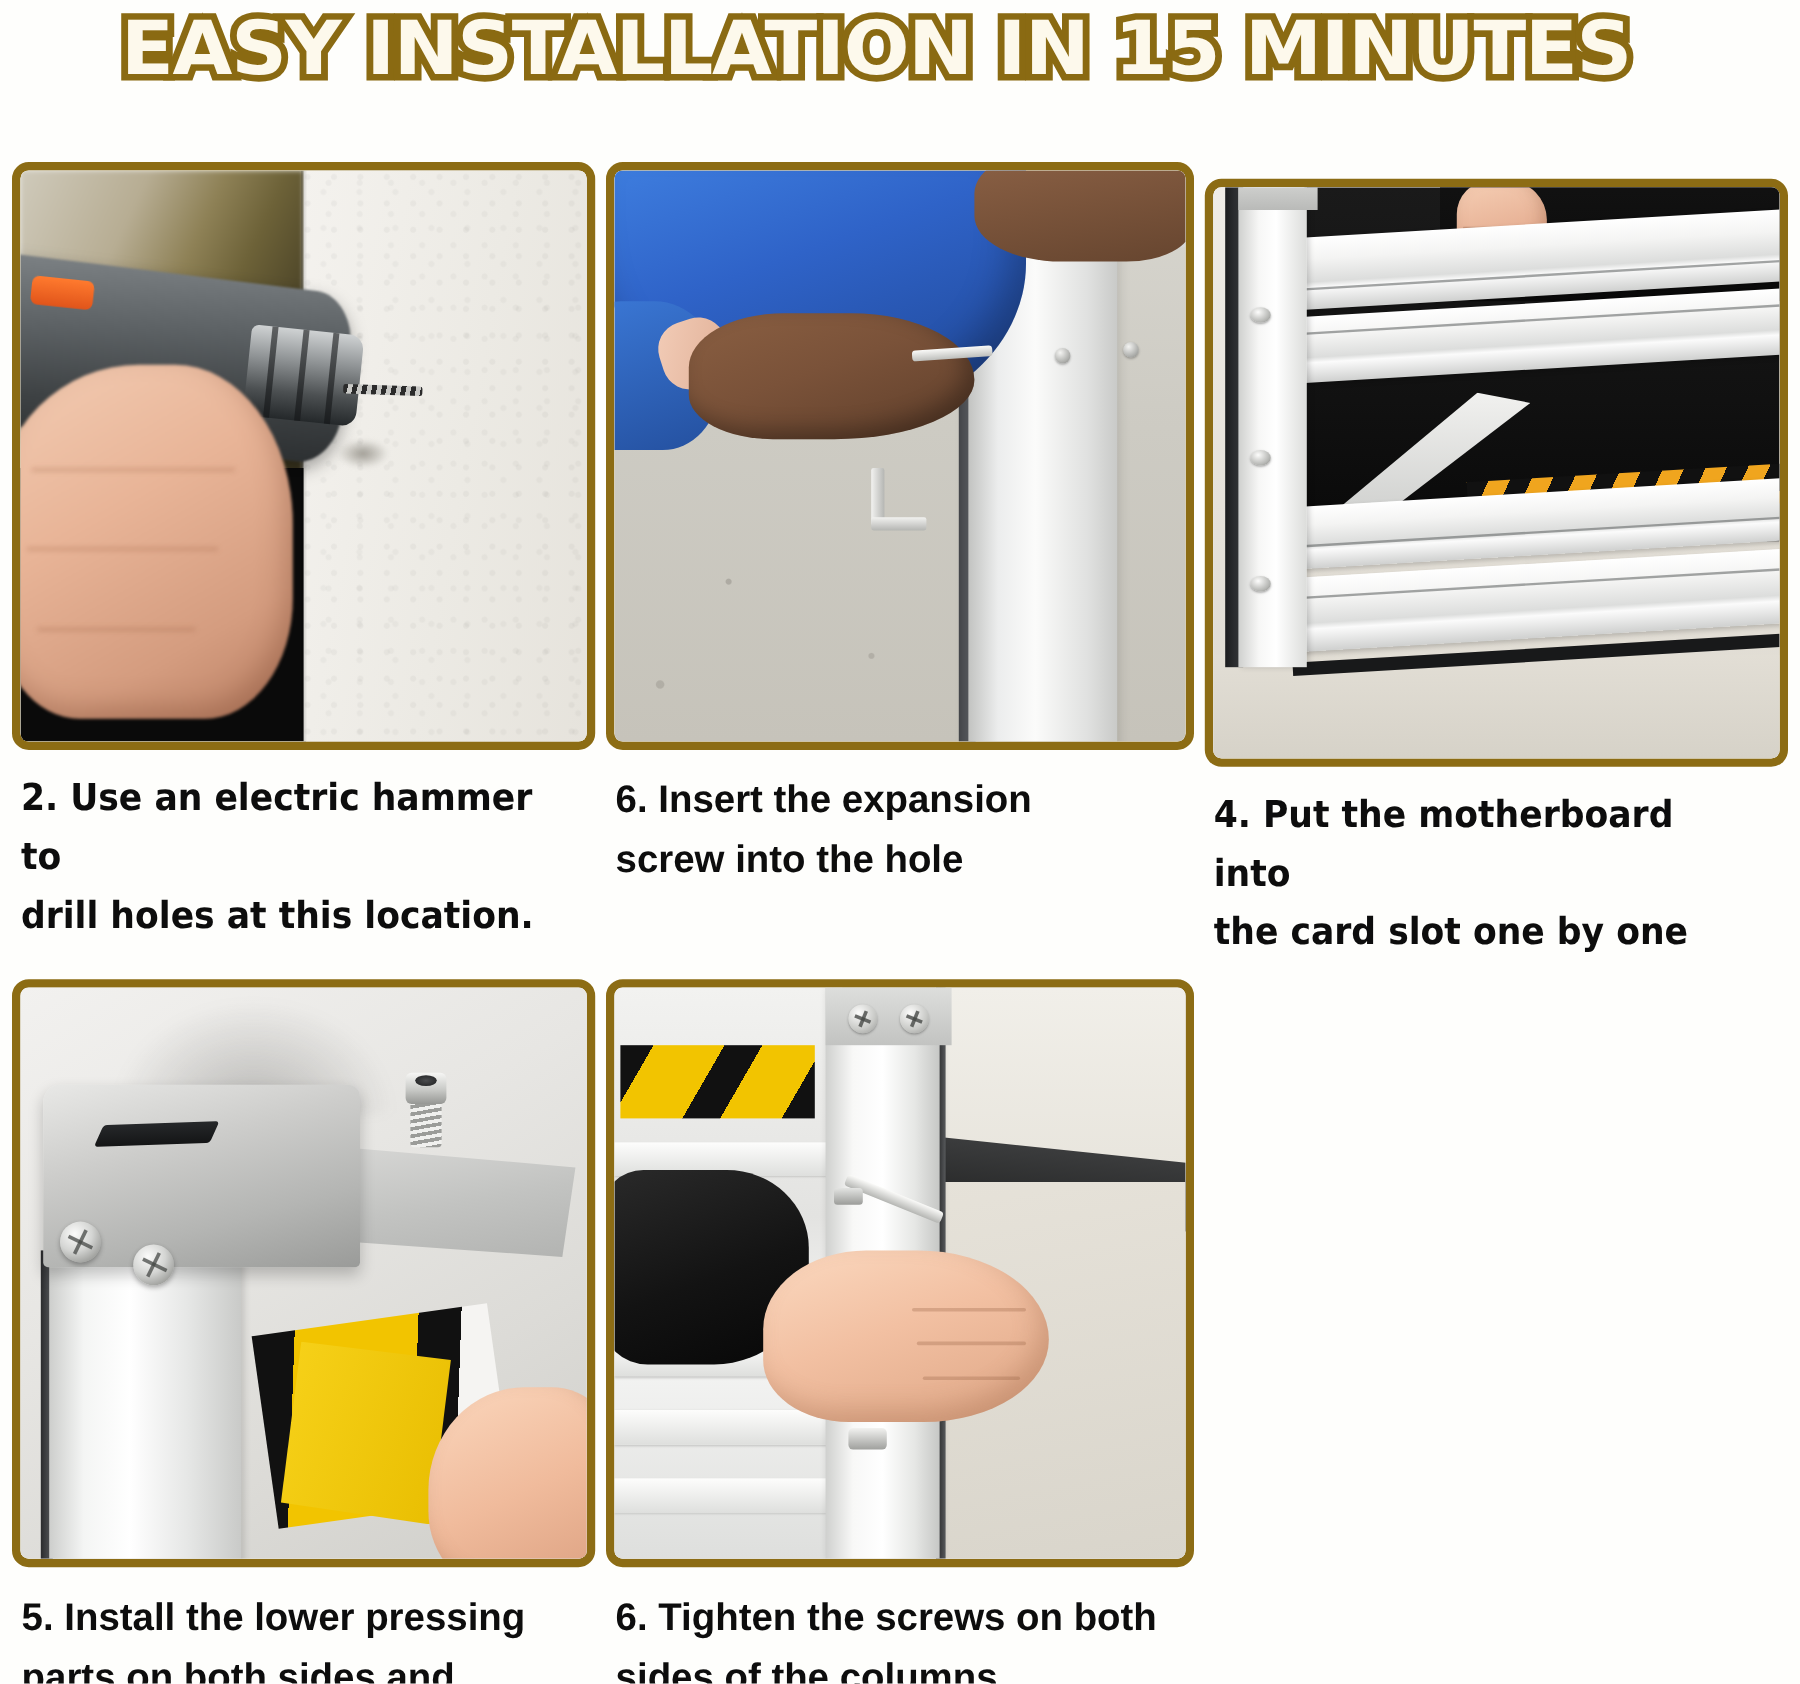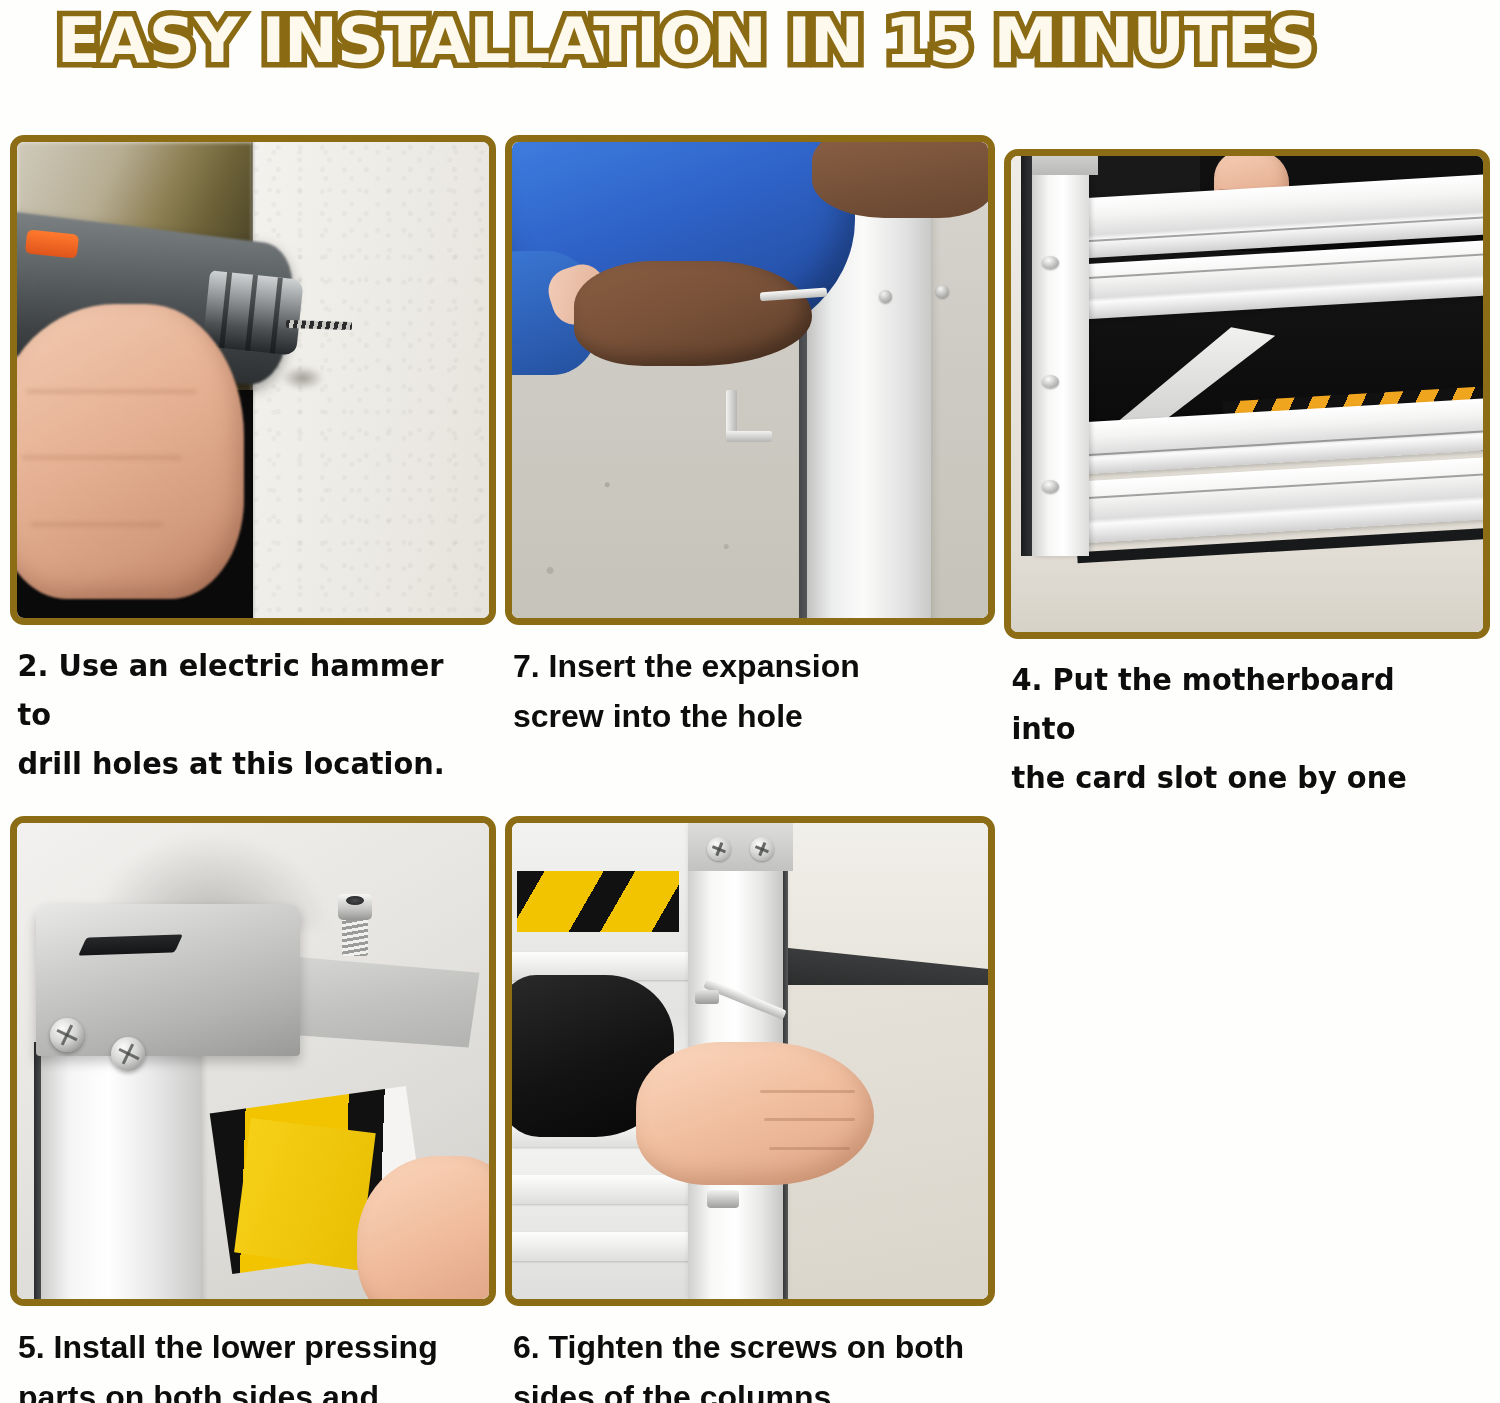--- a/index.html
+++ b/index.html
@@ -19,20 +19,21 @@
   
   .title-wrap {
     position: absolute;
     left: 0;
     top: 0;
     width: 1372px;
     height: 100px;
     display: flex;
     align-items: flex-start;
     justify-content: center;
+    padding-left: 44px;
   }
   .title {
     font-family: "DejaVu Sans", sans-serif;
     font-weight: bold;
     font-size: 62px;
     line-height: 74px;
     letter-spacing: -1px;
     transform: scaleX(1.04);
     transform-origin: center top;
     color: #FDF9EC;
@@ -609,21 +610,21 @@
         <div class="p3-sleeve"></div>
         <div class="p3-cuff"></div>
         <div class="p3-arm"></div>
         <div class="p3-tool"></div>
         <div class="p3-hexkey">
             <div class="v"></div>
             <div class="h"></div>
           </div>
       </div>
     </div>
-    <div class="caption wide">7. Insert the expansion
+    <div class="caption wide">6. Insert the expansion
 screw into the hole</div>
   </div>
 
   <div class="cell row2">
     <div class="frame">
       <div class="photo">
         <div class="p4-bg"></div>
         <div class="p4-dark"></div>
         <div class="p4-person"></div>
         <div class="p4-floor"></div>

